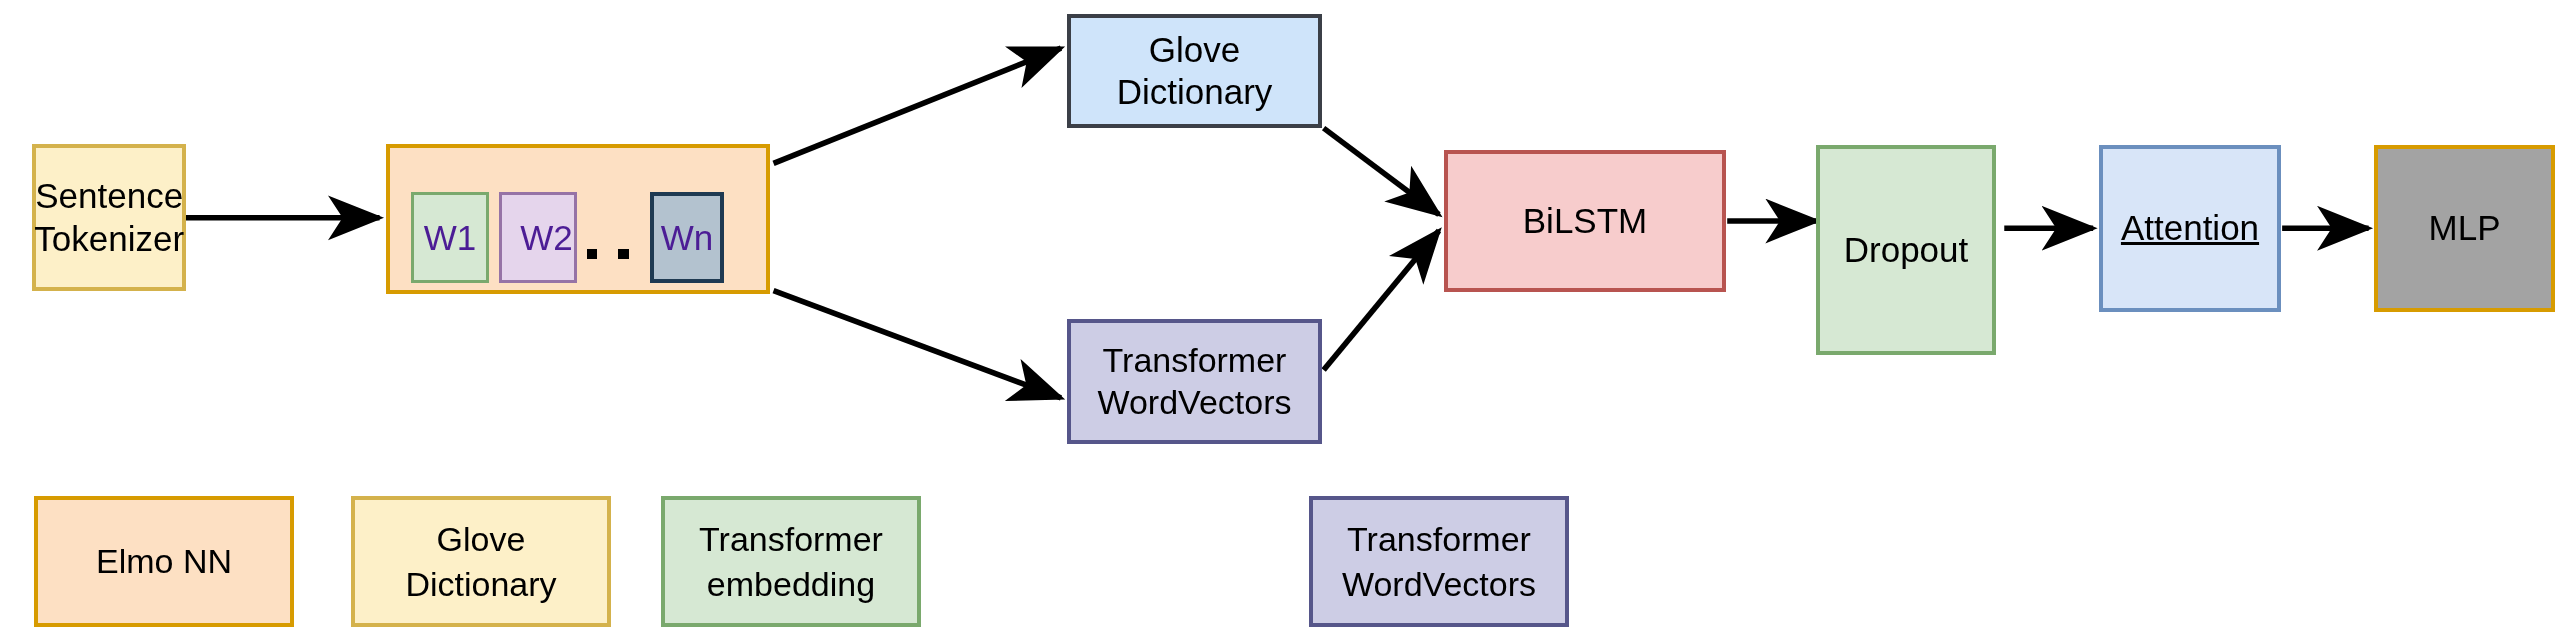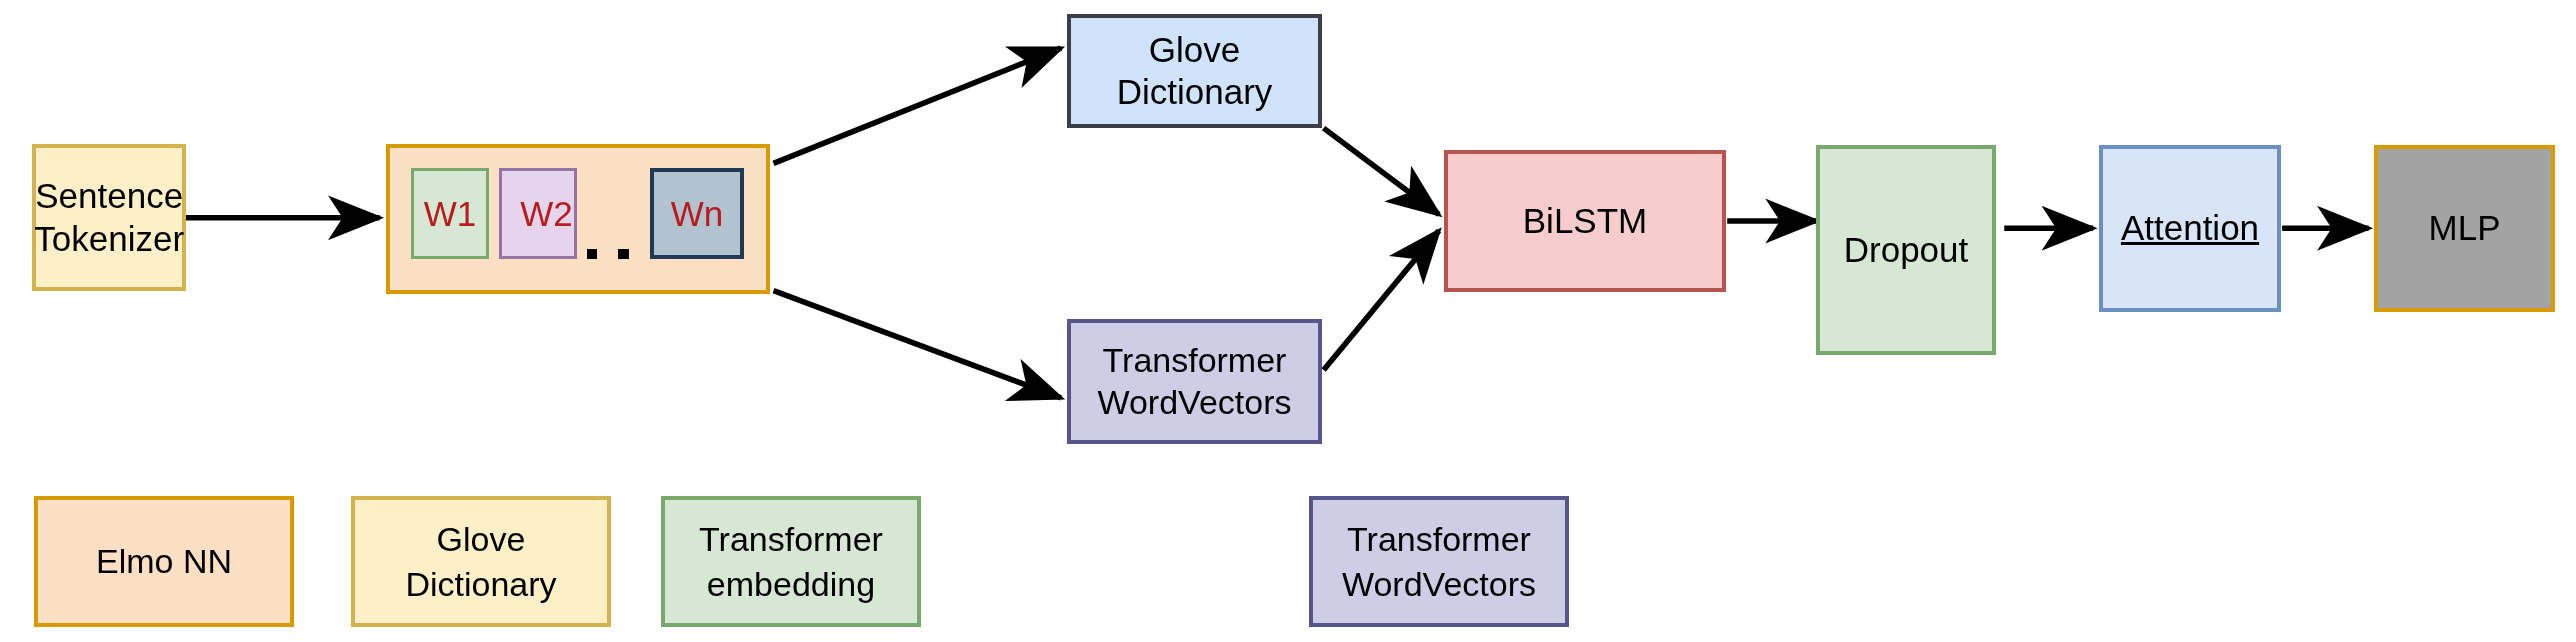--- a/index.html
+++ b/index.html
@@ -38,21 +38,22 @@
   }
   .node-lg { font-size: 35px; }
   .node-md { font-size: 34px; }
   .token-chip {
     position: absolute;
     box-sizing: border-box;
     display: flex;
     align-items: center;
     justify-content: center;
     font-size: 35px;
-    color: #b91c1c;
+    color: #4c1d95;
+    margin-top: 24px;
   }
   .legend-item {
     position: absolute;
     box-sizing: border-box;
     display: flex;
     align-items: center;
     justify-content: center;
     text-align: center;
     font-size: 34px;
     color: #000000;
@@ -104,21 +105,21 @@
 
   <div class="token-chip" style="left:499px; top:168px; width:78px; height:91px; background:#e5d5ec; border:3.2px solid #9673a6;padding-left:17px;">W2</div>
 
   <div class="ellipsis-dots" style="left:587px; top:249px;">
     <i></i>
       <i></i>
       <i></i>
       <i></i>
   </div>
 
-  <div class="token-chip" style="left:650px; top:168px; width:94px; height:91px; background:#b3c2cf; border:4.8px solid #1f3a52;">Wn</div>
+  <div class="token-chip" style="left:650px; top:168px; width:74px; height:91px; background:#b3c2cf; border:4.8px solid #1f3a52;">Wn</div>
 
   <div class="node node-lg" style="left:1067px; top:14.4px; width:255px; height:114px; background:#cfe4fa; border:4.8px solid #3b3f47;">Glove
 Dictionary</div>
 
   <div class="node node-md" style="left:1067px; top:319px; width:255px; height:125px; background:#cdcde5; border:4.8px solid #56568a;">Transformer
 WordVectors</div>
 
   <div class="node node-lg" style="left:1444px; top:150px; width:282px; height:142px; background:#f7cccc; border:4.8px solid #b85450;">BiLSTM</div>
 
   <div class="node node-lg" style="left:1816px; top:145px; width:180px; height:210px; background:#d6e8d3; border:4.8px solid #7aa96d;">Dropout</div>

